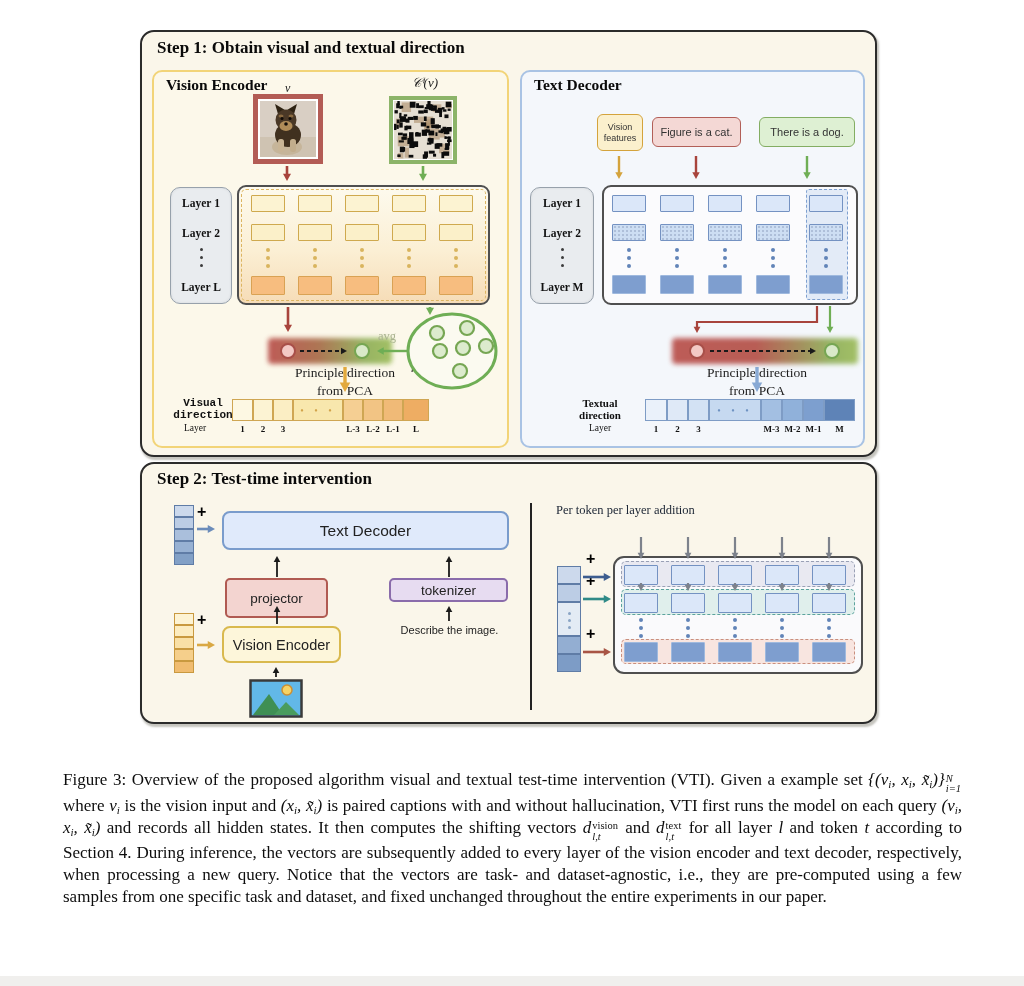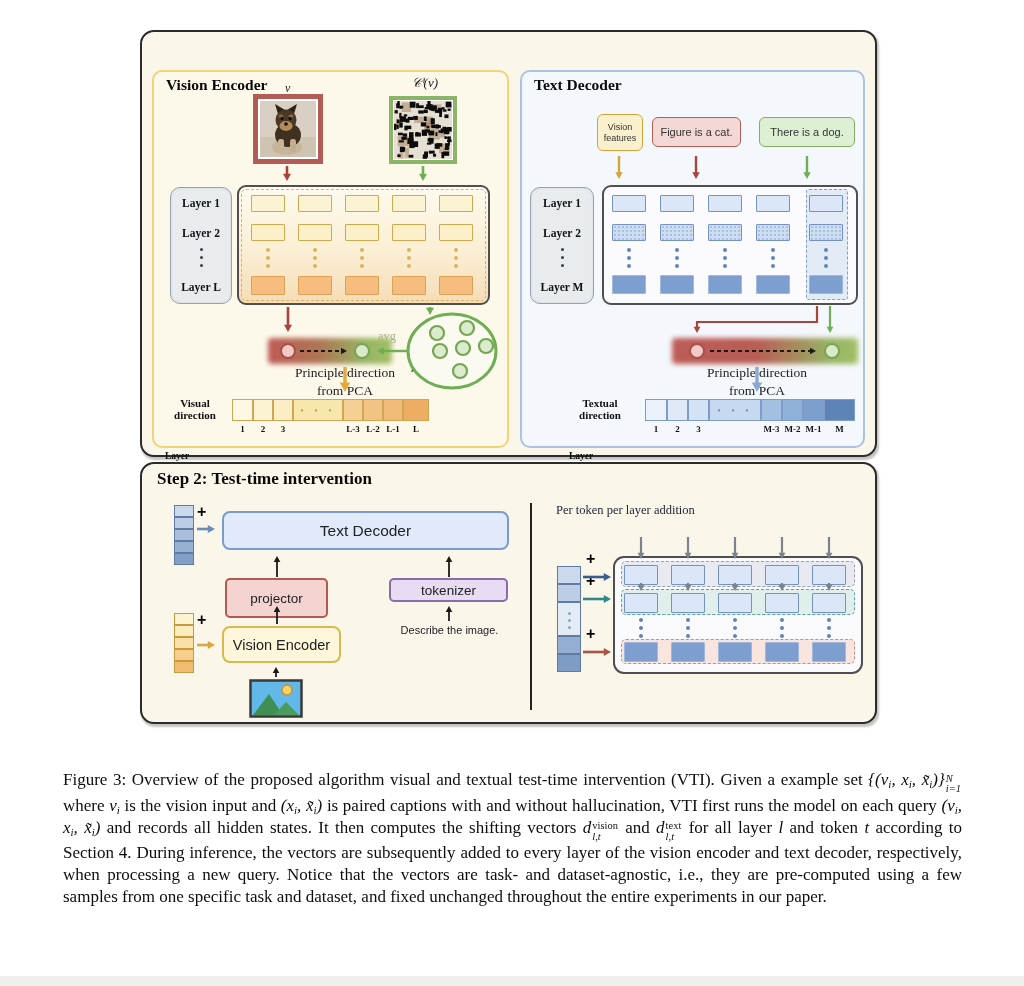--- a/index.html
+++ b/index.html
@@ -15,21 +15,21 @@
   .paneltitle{font-weight:bold;font-size:15.5px;color:#0a0a0a;white-space:nowrap;}
   .mathlab{font-style:italic;font-size:13px;color:#222;}
   .layerbox{background:#e9ecef;border:1.5px solid #97a1ab;border-radius:10px;box-shadow:inset 0 0 3px rgba(0,0,0,.08);}
   .layerlab{font-weight:bold;font-size:11.5px;text-align:center;width:100%;}
   .vdot{width:3px;height:3px;border-radius:50%;background:#3c3c3c;position:absolute;}
   .gridframe{border:2px solid #4f4f4f;border-radius:9px;}
   .band{filter:blur(2.5px);border-radius:4px;opacity:.92;}
   .dotc{border-radius:50%;}
   .pcatext{font-size:13.5px;text-align:center;line-height:1.35;color:#1c1c1c;}
   .dirlab{font-weight:bold;font-size:11px;text-align:center;line-height:1.12;}
-  .axislab{font-weight:bold;font-size:9.5px;margin-top:28px;}
+  .axislab{font-weight:normal;font-size:9.5px;text-align:center;}
   .tick{font-weight:bold;font-size:9px;text-align:center;position:absolute;width:22px;}
   .tokenbox{border-radius:6px;display:flex;align-items:center;justify-content:center;
             text-align:center;color:#333;}
   .s2box{border-radius:8px;display:flex;align-items:center;justify-content:center;color:#222;}
   .plus{font-family:"Liberation Sans",sans-serif;font-weight:bold;font-size:16px;color:#000;}
   .celldots{letter-spacing:4px;font-size:10px;}
   .caption{font-size:17px;line-height:1.28;text-align:justify;color:#0d0d0d;}
   .mi{font-style:italic;}
   .msub{font-style:italic;font-size:11px;vertical-align:-3px;}
   .cap-stack{display:inline-block;vertical-align:-7px;line-height:1.0;font-size:10.5px;margin:0 1px;text-align:left;}
@@ -37,20 +37,21 @@
   .cap-stack .subln{font-style:italic;}
   .clusterlab{font-style:italic;font-size:13px;}
   .clusterlab sup{font-size:9px;}
 </style>
 </head>
 <body>
 
 <div id="canvas">
 
   <div class="abs stepbox" style="left:140px;top:30px;width:737px;height:427px;"></div>
+  <div class="abs steptitle serif" style="left:157px;top:38px;">Step 1: Obtain visual and textual direction</div>
 
   <div class="abs subpanel" style="left:152px;top:70px;width:357px;height:378px;border:2px solid #f2d478;background:#fcf8ea;"></div>
   <div class="abs paneltitle serif" style="left:166px;top:76px;">Vision Encoder</div>
   <div class="abs mathlab serif" style="left:285px;top:81px;font-size:12px;">v</div>
   <div class="abs mathlab serif" style="left:395px;top:73px;width:60px;text-align:center;">𝒞ⁱ(v)</div>
 
   <div class="abs" style="left:253px;top:94px;width:70px;height:70px;border:5px solid #b35c55;background:#fff;padding:2px;">
     <svg width="56" height="56" viewBox="0 0 56 56">
       <rect width="56" height="56" fill="#d9cfc4"></rect>
       <rect y="36" width="56" height="20" fill="#cfc3b2"></rect>
@@ -221,21 +222,21 @@
   <div class="abs dotc" style="left:354px;top:343px;width:16px;height:16px;background:#d9e9c9;border:2px solid #76a653;"></div>
   <div class="abs serif" style="left:378px;top:329px;font-size:12.5px;color:#a9b28f;text-align:center;">avg</div>
   <div class="abs clusterlab serif" style="left:411px;top:359px;">
     <span>h</span><sup>𝒞ᵢ(v)</sup>
   </div>
   <div class="abs pcatext serif" style="left:270px;top:364px;width:150px;">
     <div>Principle direction</div>
     <div>from PCA</div>
   </div>
 
-  <div class="abs dirlab serif" style="left:165px;top:397px;width:60px;">Visual direction</div>
+  <div class="abs dirlab serif" style="left:173px;top:397px;width:60px;font-family:Liberation Mono, monospace;">Visual direction</div>
   <div class="abs axislab serif" style="left:165px;top:423px;width:60px;">Layer</div>
 
   <div class="abs band" style="left:672px;top:338px;width:186px;height:26px;background:linear-gradient(90deg,#b94f4a 0%,#b45048 45%,#8fae58 85%,#9bbb59 100%);"></div>
   <div class="abs dotc" style="left:689px;top:343px;width:16px;height:16px;background:#f3c9c5;border:2px solid #a84f49;"></div>
   <div class="abs dotc" style="left:824px;top:343px;width:16px;height:16px;background:#d9e9c9;border:2px solid #76a653;"></div>
   <div class="abs pcatext serif" style="left:682px;top:364px;width:150px;">
     <div>Principle direction</div>
     <div>from PCA</div>
   </div>
   <div class="abs dirlab serif" style="left:569px;top:397px;width:62px;">Textual direction</div>

